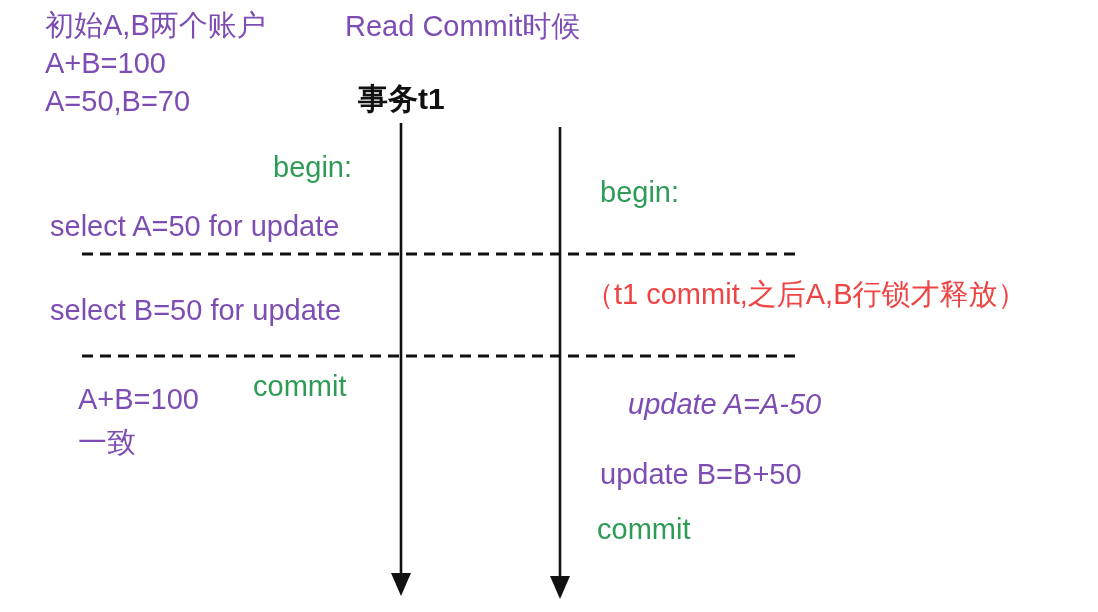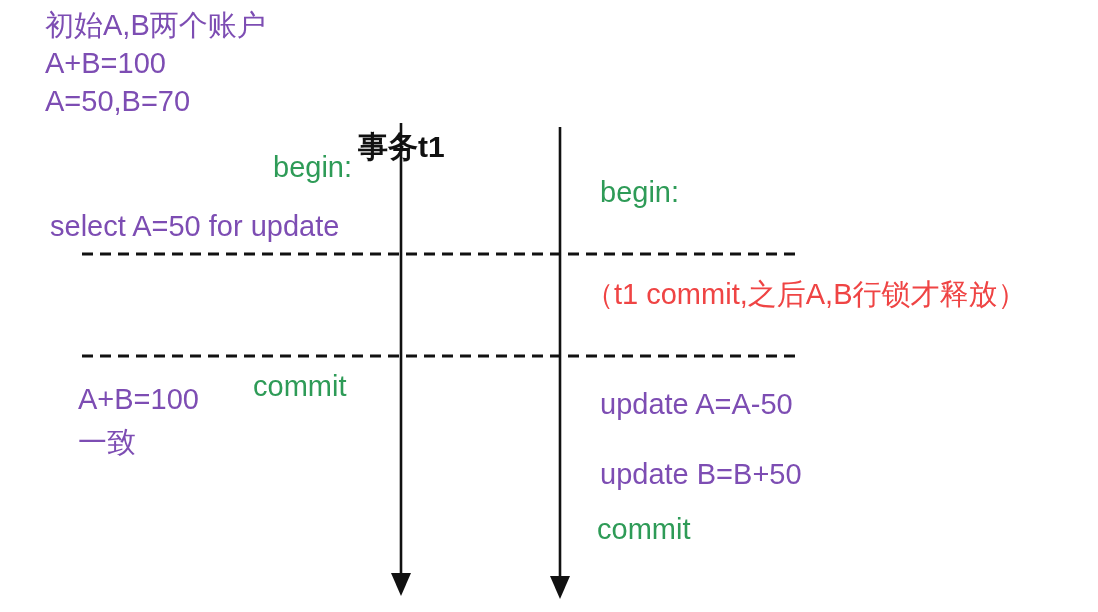--- a/index.html
+++ b/index.html
@@ -50,28 +50,30 @@
     <line x1="82" y1="254" x2="797" y2="254" stroke="#111111" stroke-width="2.8" stroke-dasharray="11 7"></line>
     <line x1="82" y1="356" x2="797" y2="356" stroke="#111111" stroke-width="2.8" stroke-dasharray="11 7"></line>
   </svg>
 
   <div class="txt purple note-block" style="left:45px; top:6px;">
     <div>初始A,B两个账户</div>
     <div>A+B=100</div>
     <div>A=50,B=70</div>
   </div>
 
+  <div class="txt purple" style="left:345px; top:8px;">Read Commit时候</div>
 
-  <div class="txt ink" style="left:358px; top:80px; font-size:30px;margin-top:48px;">事务t1</div>
+  <div class="txt ink" style="left:358px; top:80px; font-size:30px;">事务t1</div>
 
   <div class="txt green" style="left:273px; top:149px;">begin:</div>
   <div class="txt purple" style="left:50px; top:196px;margin-top:12px;">select A=50 for update</div>
+  <div class="txt purple" style="left:50px; top:292px;">select B=50 for update</div>
   <div class="txt green" style="left:253px; top:368px;">commit</div>
   <div class="txt purple" style="left:78px; top:381px;">A+B=100</div>
   <div class="txt purple" style="left:78px; top:424px;">一致</div>
 
   <div class="txt green" style="left:600px; top:174px;">begin:</div>
   <div class="txt blue" style="left:585px; top:276px;">（t1 commit,之后A,B行锁才释放）</div>
-  <div class="txt purple" style="left:600px; top:386px;">update A=A-50</div>
+  <div class="txt purple" style="left:628px; top:386px;font-style:italic;">update A=A-50</div>
   <div class="txt purple" style="left:600px; top:456px;">update B=B+50</div>
   <div class="txt green" style="left:597px; top:511px;">commit</div>
 
 </div>
 
 </body></html>

